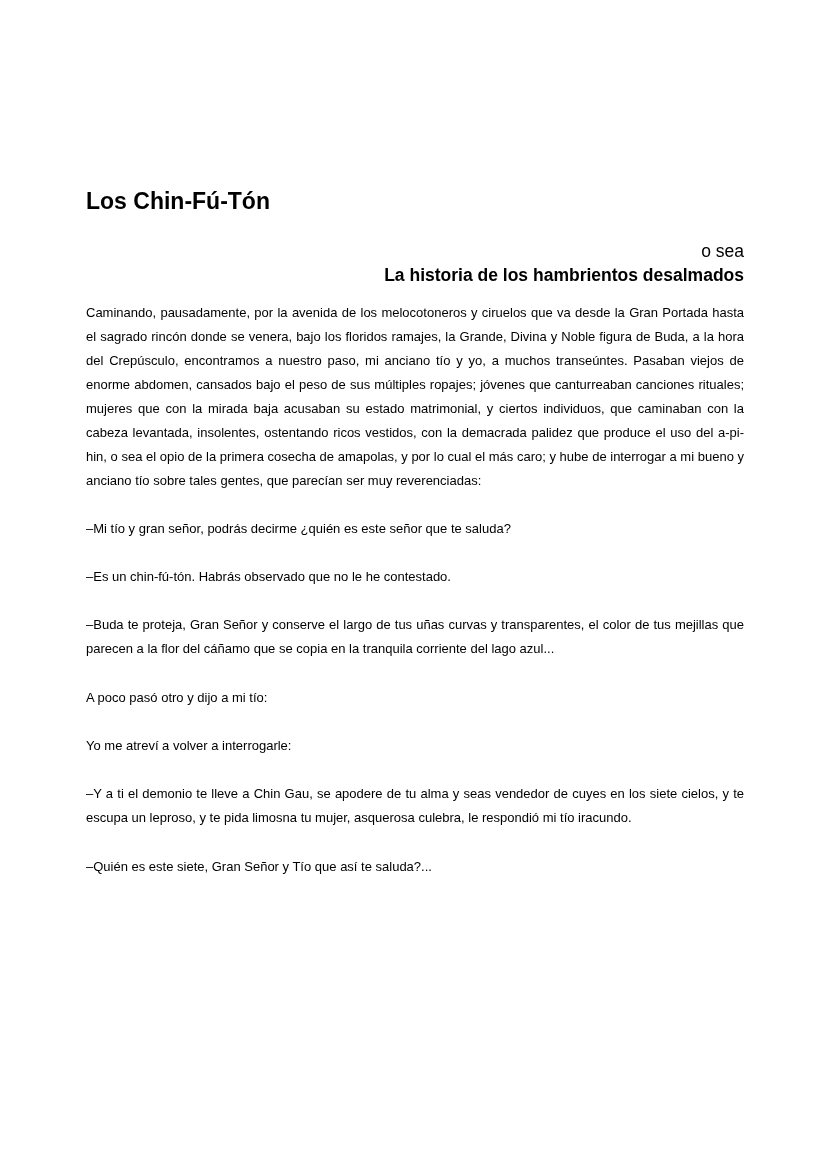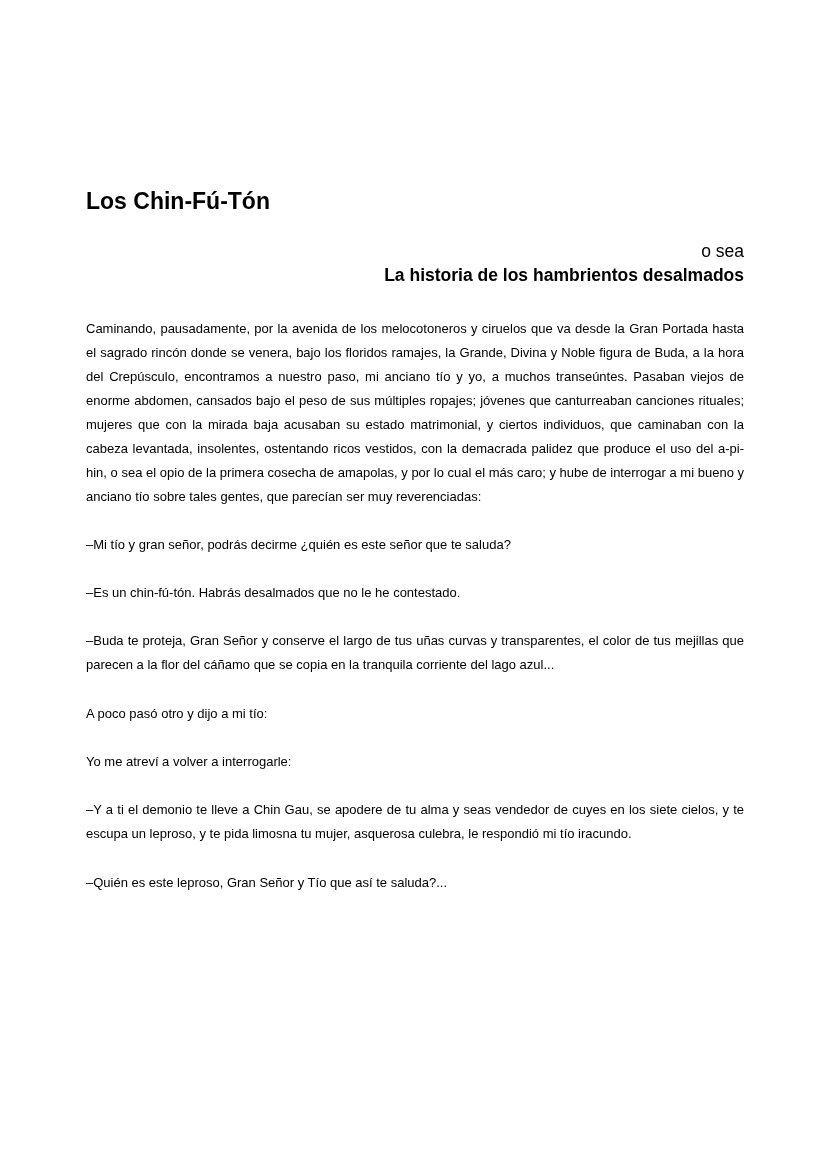--- a/index.html
+++ b/index.html
@@ -32,21 +32,21 @@
   }
   .subtitle {
     margin: 0;
     font-size: 17.5px;
     line-height: 24.3px;
     font-weight: normal;
     text-align: right;
   }
   .subtitle.bold {
     font-weight: bold;
-    margin-bottom: 29px;
+    margin-bottom: 13px;
   }
   .paragraphs p.body {
     margin: 0 0 24.3px 0;
     font-size: 13px;
     line-height: 24px;
     text-align: justify;
     text-justify: inter-word;
   }
   .page-number {
     position: absolute;
@@ -62,21 +62,21 @@
 <body>
 
 <div class="page">
   <div class="content">
     <h1 class="doc-title">Los Chin-Fú-Tón</h1>
     <p class="subtitle">o sea</p>
     <p class="subtitle bold">La historia de los hambrientos desalmados</p>
     <div class="paragraphs">
         <p class="body">Caminando, pausadamente, por la avenida de los melocotoneros y ciruelos que va desde la Gran Portada hasta el sagrado rincón donde se venera, bajo los floridos ramajes, la Grande, Divina y Noble figura de Buda, a la hora del Crepúsculo, encontramos a nuestro paso, mi anciano tío y yo, a muchos transeúntes. Pasaban viejos de enorme abdomen, cansados bajo el peso de sus múltiples ropajes; jóvenes que canturreaban canciones rituales; mujeres que con la mirada baja acusaban su estado matrimonial, y ciertos individuos, que caminaban con la cabeza levantada, insolentes, ostentando ricos vestidos, con la demacrada palidez que produce el uso del a-pi-hin, o sea el opio de la primera cosecha de amapolas, y por lo cual el más caro; y hube de interrogar a mi bueno y anciano tío sobre tales gentes, que parecían ser muy reverenciadas:</p>
         <p class="body">–Mi tío y gran señor, podrás decirme ¿quién es este señor que te saluda?</p>
-        <p class="body">–Es un chin-fú-tón. Habrás desalmados que no le he contestado.</p>
+        <p class="body">–Es un chin-fú-tón. Habrás observado que no le he contestado.</p>
         <p class="body">–Buda te proteja, Gran Señor y conserve el largo de tus uñas curvas y transparentes, el color de tus mejillas que parecen a la flor del cáñamo que se copia en la tranquila corriente del lago azul...</p>
         <p class="body">A poco pasó otro y dijo a mi tío:</p>
         <p class="body">Yo me atreví a volver a interrogarle:</p>
         <p class="body">–Y a ti el demonio te lleve a Chin Gau, se apodere de tu alma y seas vendedor de cuyes en los siete cielos, y te escupa un leproso, y te pida limosna tu mujer, asquerosa culebra, le respondió mi tío iracundo.</p>
-        <p class="body">–Quién es este leproso, Gran Señor y Tío que así te saluda?...</p>
+        <p class="body">–Quién es este siete, Gran Señor y Tío que así te saluda?...</p>
       </div>
   </div>
 </div>
 
 </body></html>

